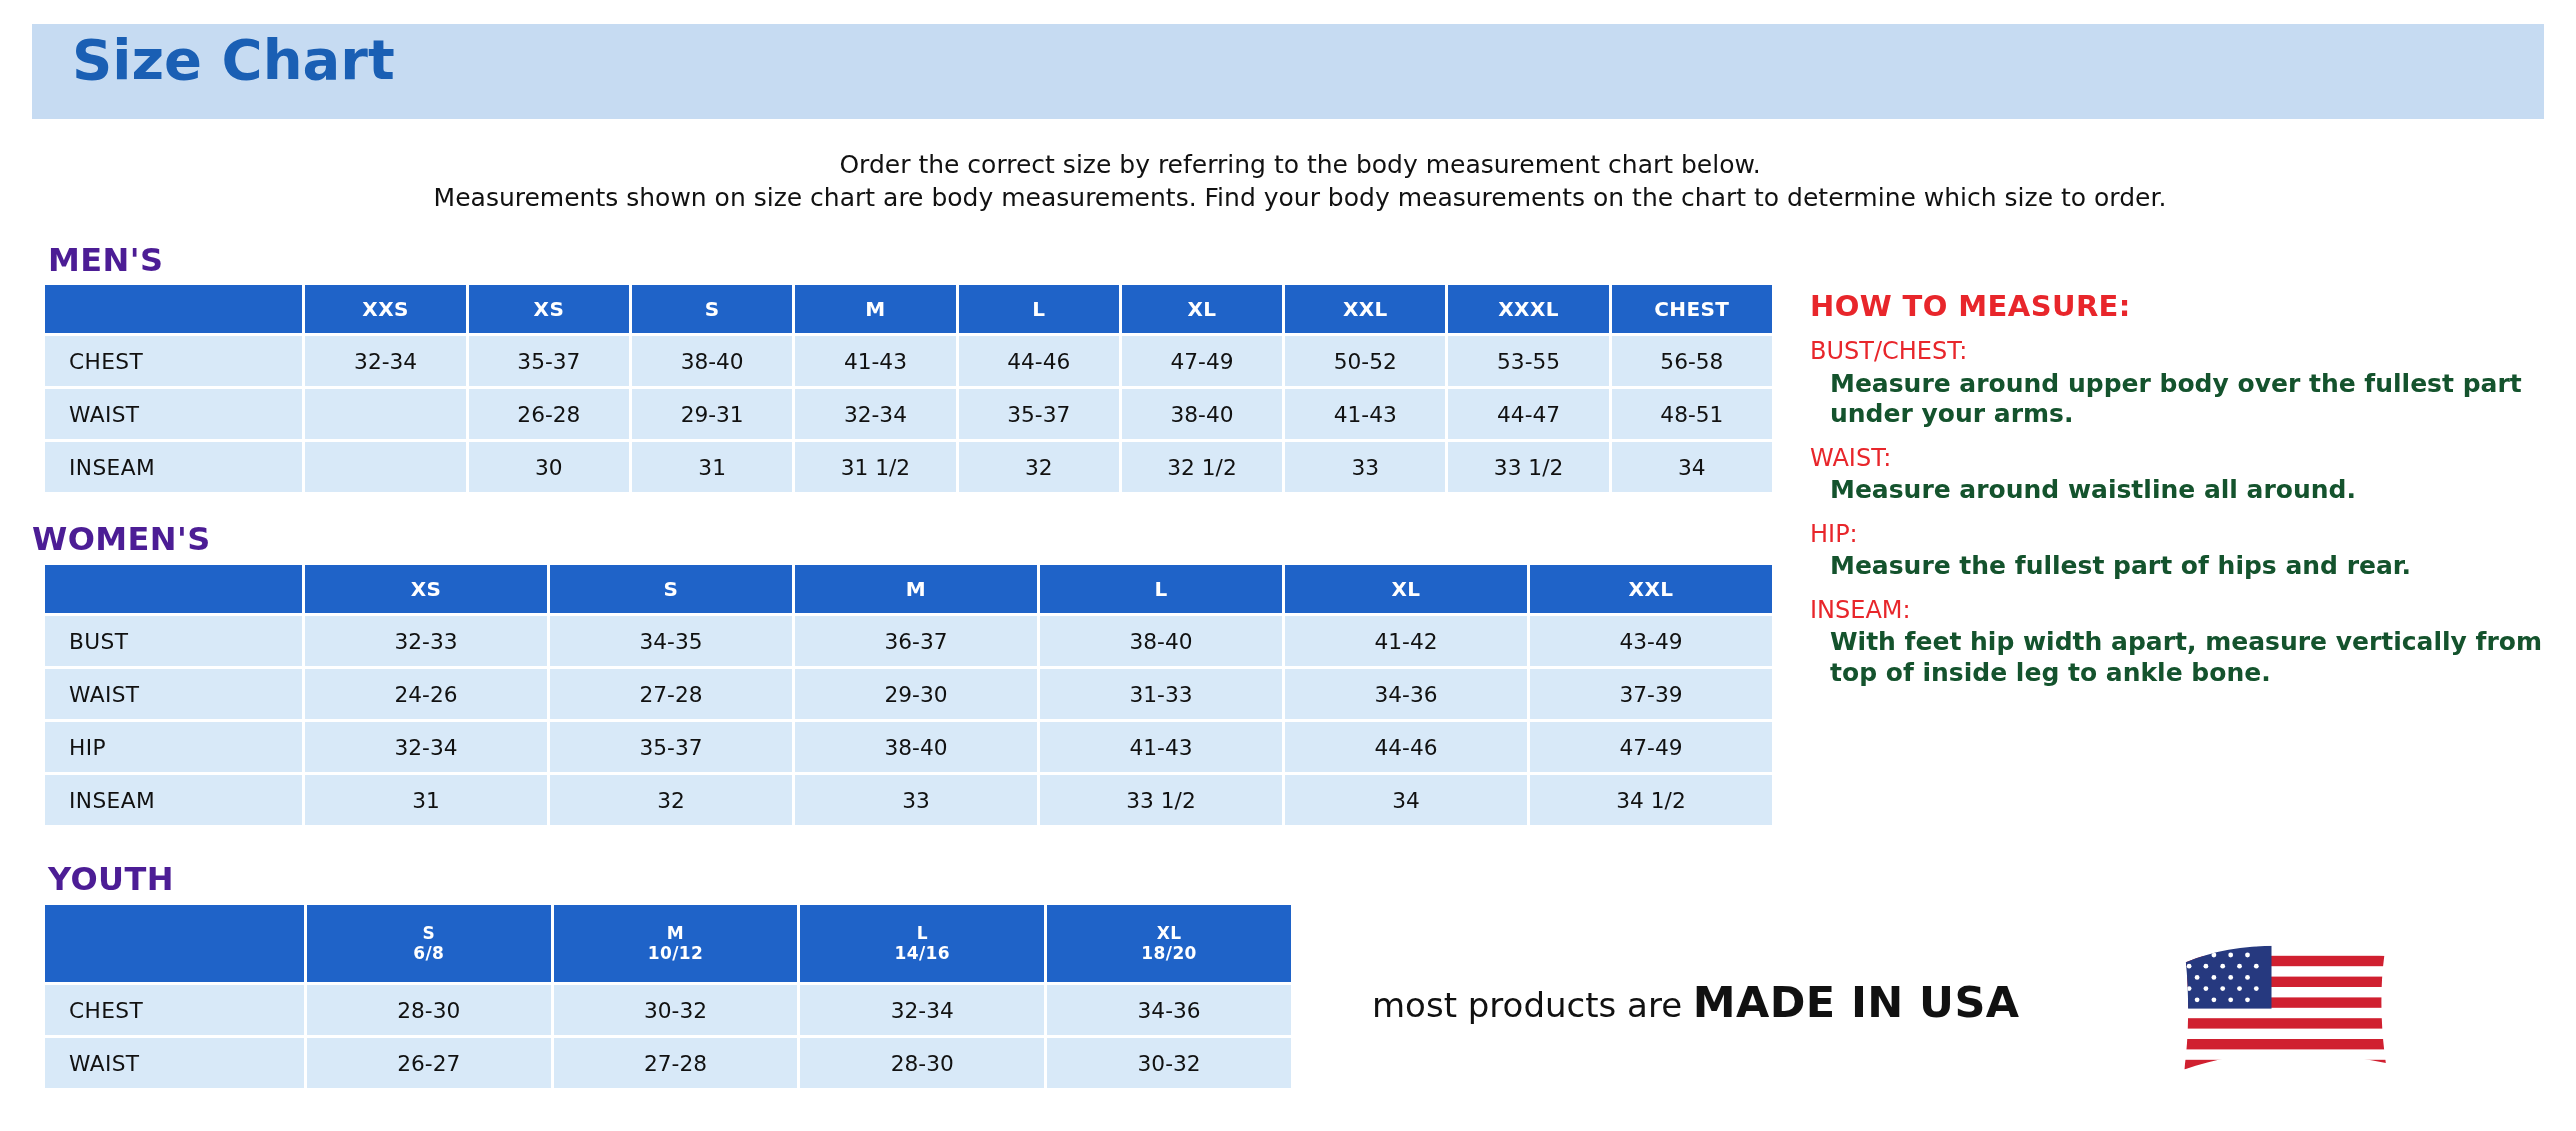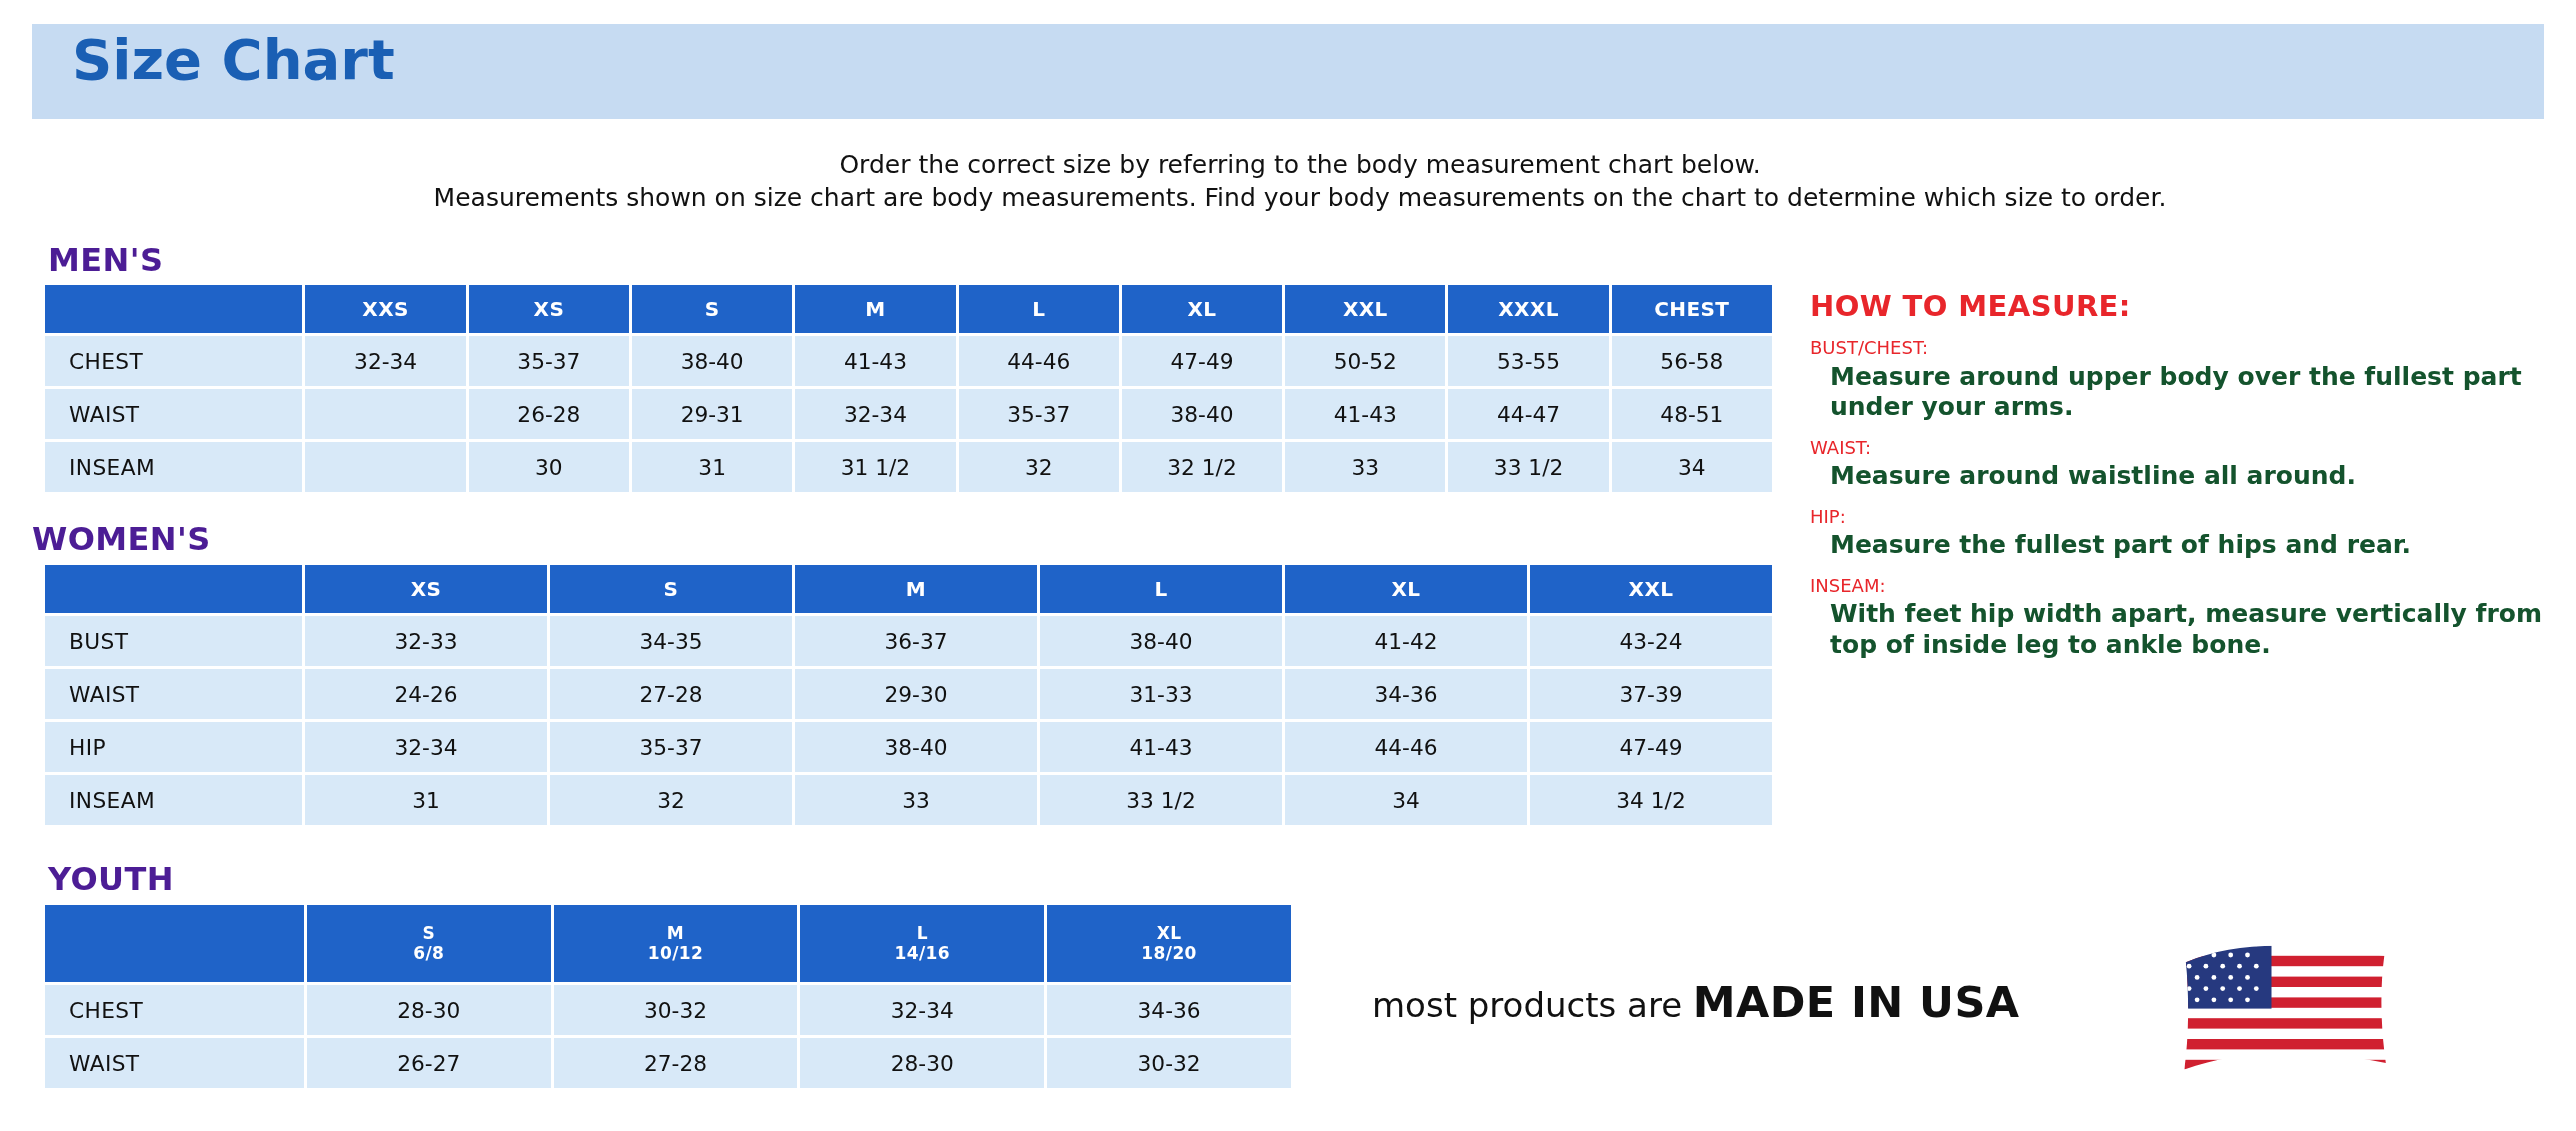--- a/index.html
+++ b/index.html
@@ -108,21 +108,21 @@
     width: 738px;
   }
   .measure-head {
     font-size: 29px;
     font-weight: bold;
     color: #e8262b;
     letter-spacing: 0.4px;
     margin-bottom: 13px;
   }
   .measure-term {
-    font-size: 18px;
+    font-size: 24px;
     color: #e8262b;
     font-weight: normal;
     margin-top: 14.4px;
   }
   .measure-body {
     font-size: 25px;
     color: #14532d;
     line-height: 1.22;
     margin-top: 3.2px;
     font-weight: bold;
@@ -253,21 +253,21 @@
       </tr>
     </thead>
     <tbody>
       <tr>
         <td class="rowlabel">BUST</td>
         <td>32-33</td>
         <td>34-35</td>
         <td>36-37</td>
         <td>38-40</td>
         <td>41-42</td>
-        <td>43-24</td>
+        <td>43-49</td>
       </tr>
       <tr>
         <td class="rowlabel">WAIST</td>
         <td>24-26</td>
         <td>27-28</td>
         <td>29-30</td>
         <td>31-33</td>
         <td>34-36</td>
         <td>37-39</td>
       </tr>

